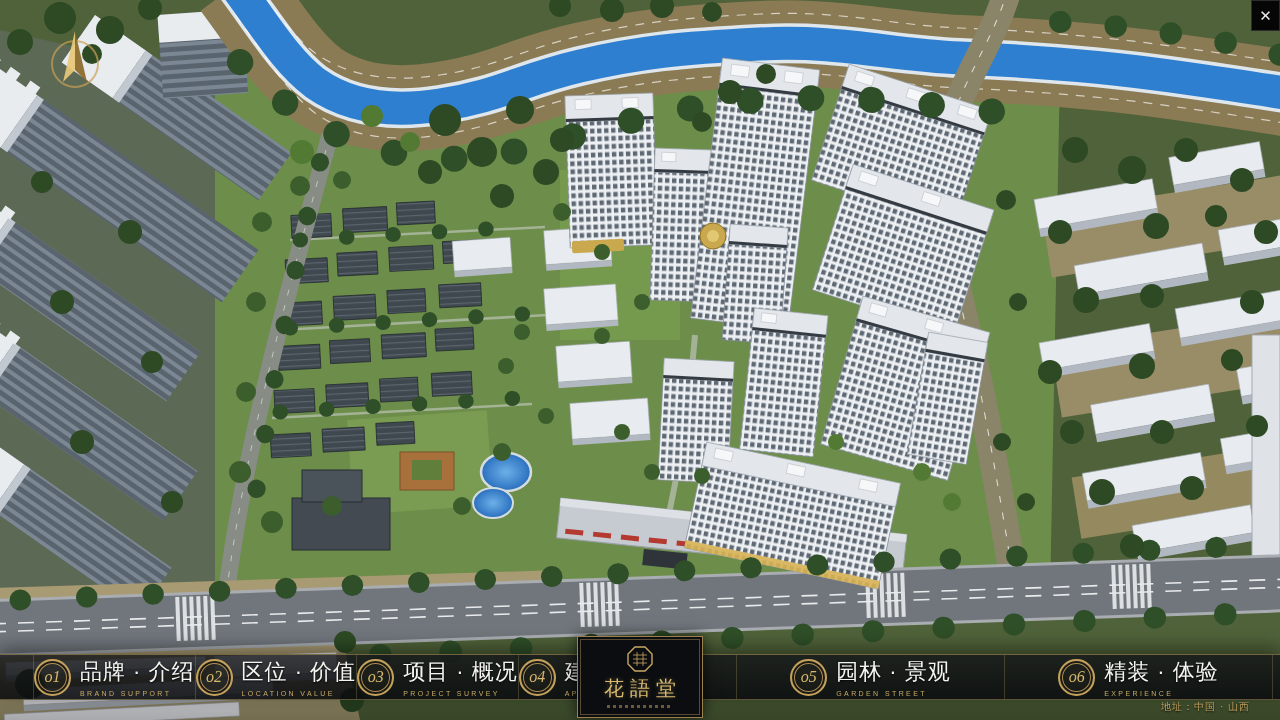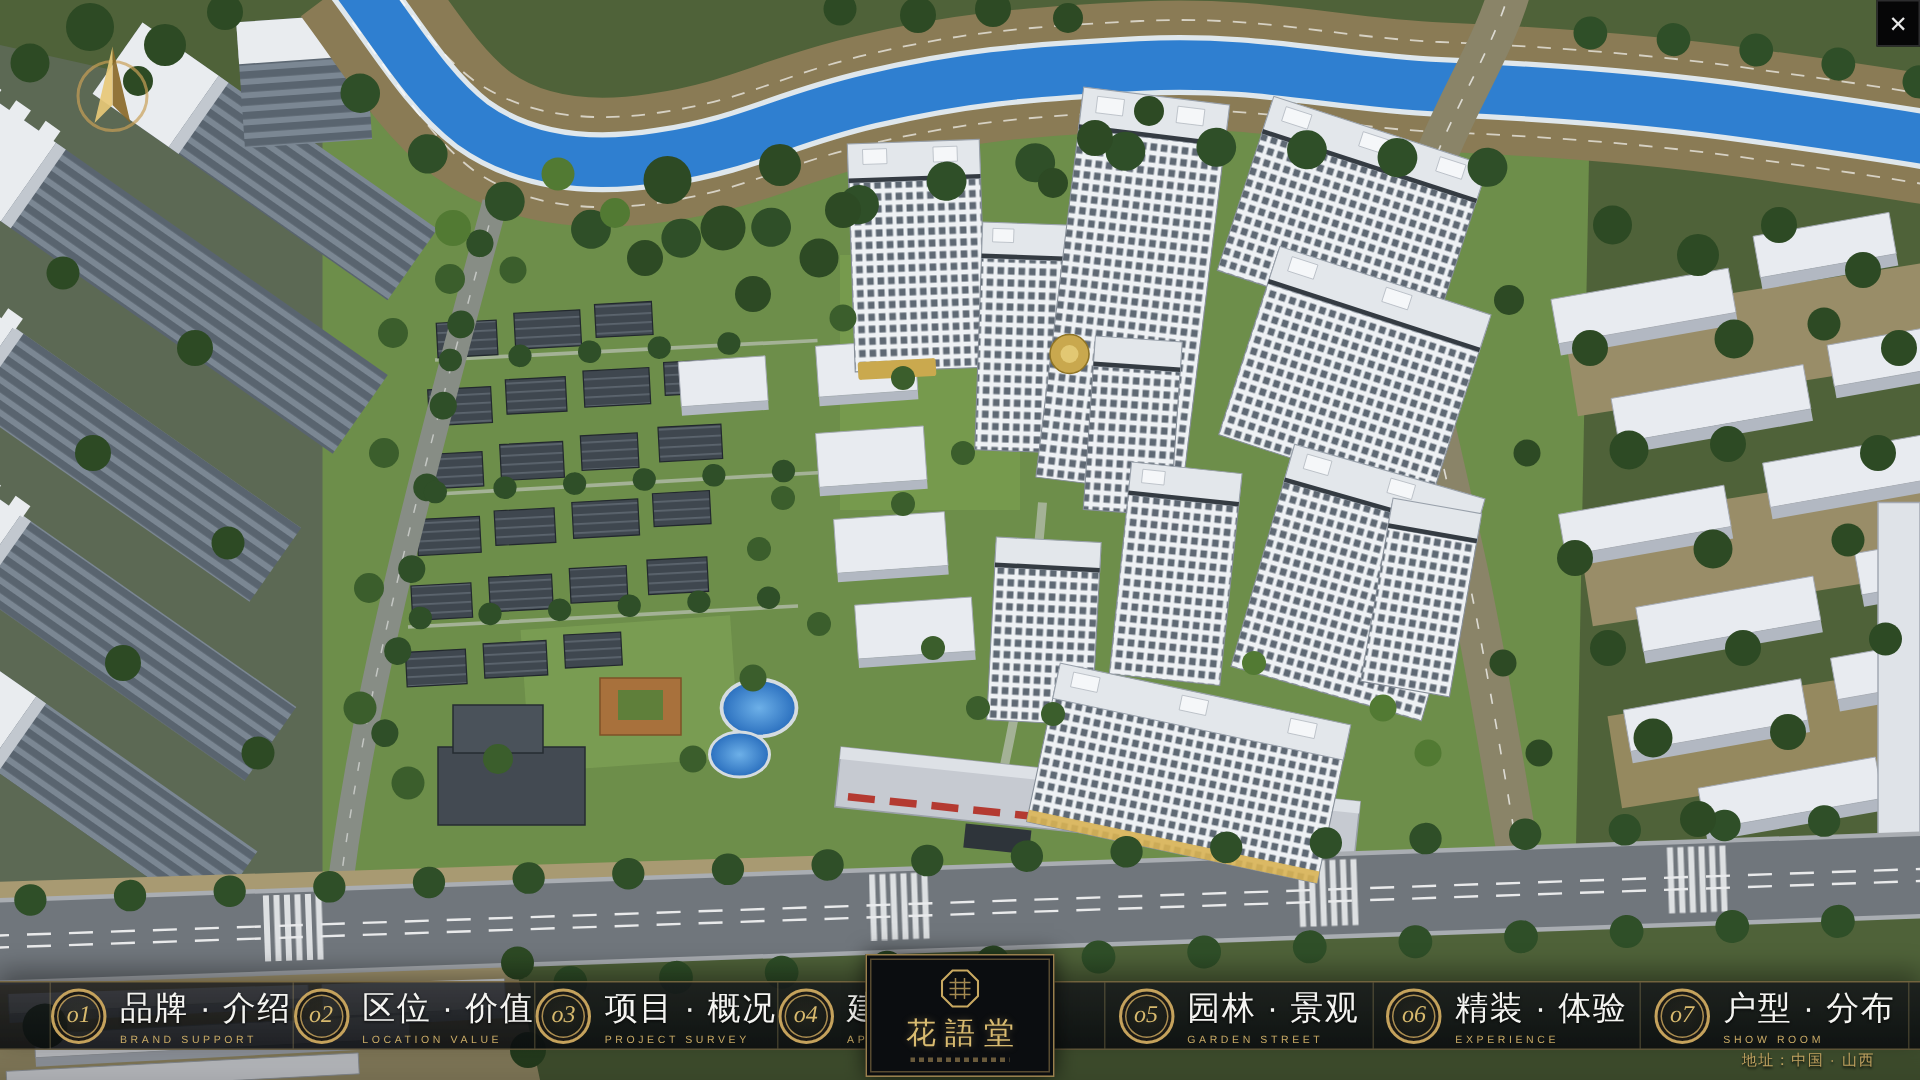--- a/index.html
+++ b/index.html
@@ -573,27 +573,20 @@
       <div class="en">GARDEN STREET</div>
           </div>
     </div>
     <div class="m-item">
       <div class="badge">o6</div>
       <div class="m-txt">
             <div class="zh">精装 · 体验</div>
       <div class="en">EXPERIENCE</div>
           </div>
     </div>
-    <div class="m-item">
-      <div class="badge">o7</div>
-      <div class="m-txt">
-            <div class="zh">户型 · 分布</div>
-      <div class="en">SHOW ROOM</div>
-          </div>
-    </div>
   </div>
 </div>
 
 <div id="logo-box">
   <svg width="26" height="26" viewBox="0 0 26 26">
     <polygon points="8,1 18,1 25,8 25,18 18,25 8,25 1,18 1,8" fill="none" stroke="#c9a961" stroke-width="1.4"></polygon>
     <path d="M6,9 H20 M6,13 H20 M6,17 H20 M10,6 V20 M16,6 V20" stroke="#c9a961" stroke-width="1" fill="none" opacity=".8"></path>
   </svg>
   <div id="logo-title">花語堂</div>
   <div id="logo-caption"></div>

